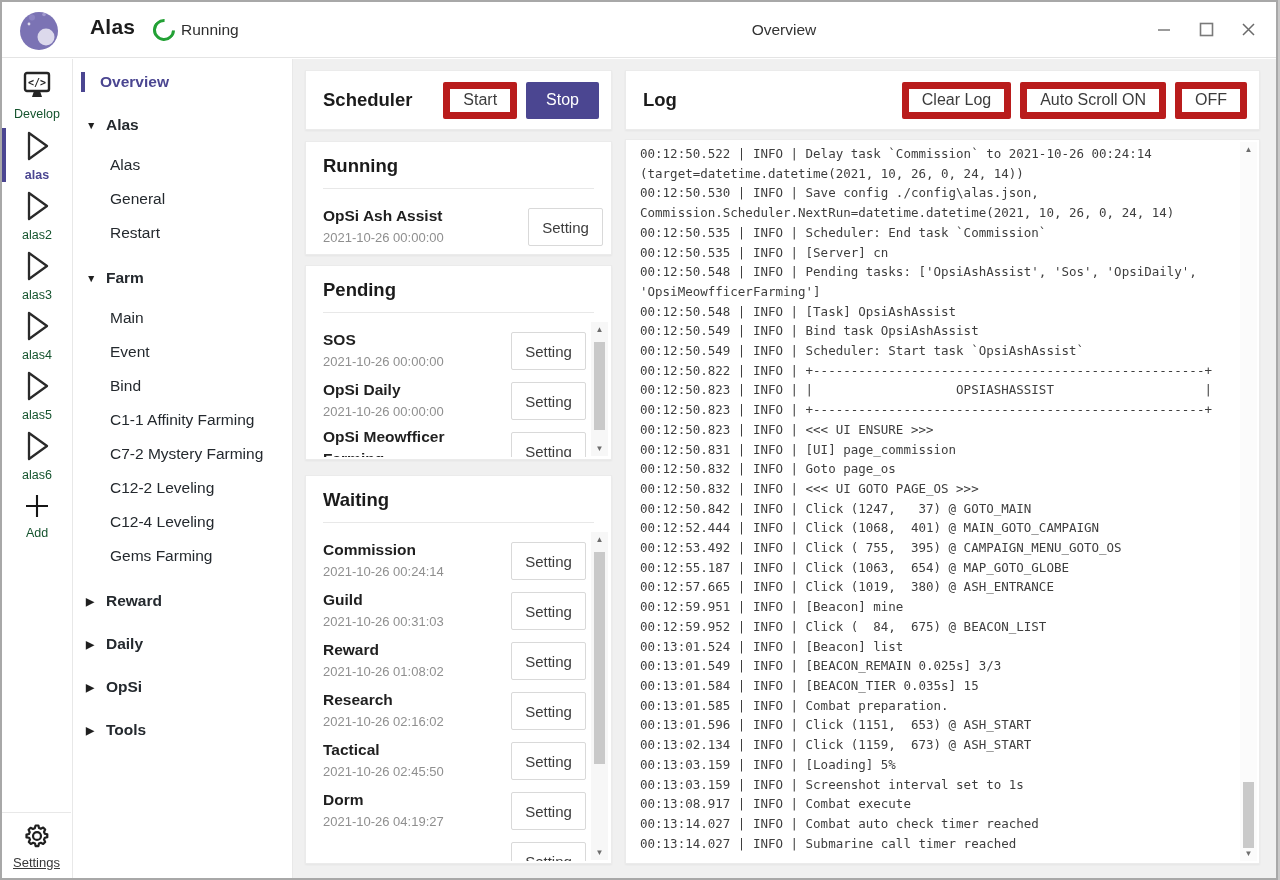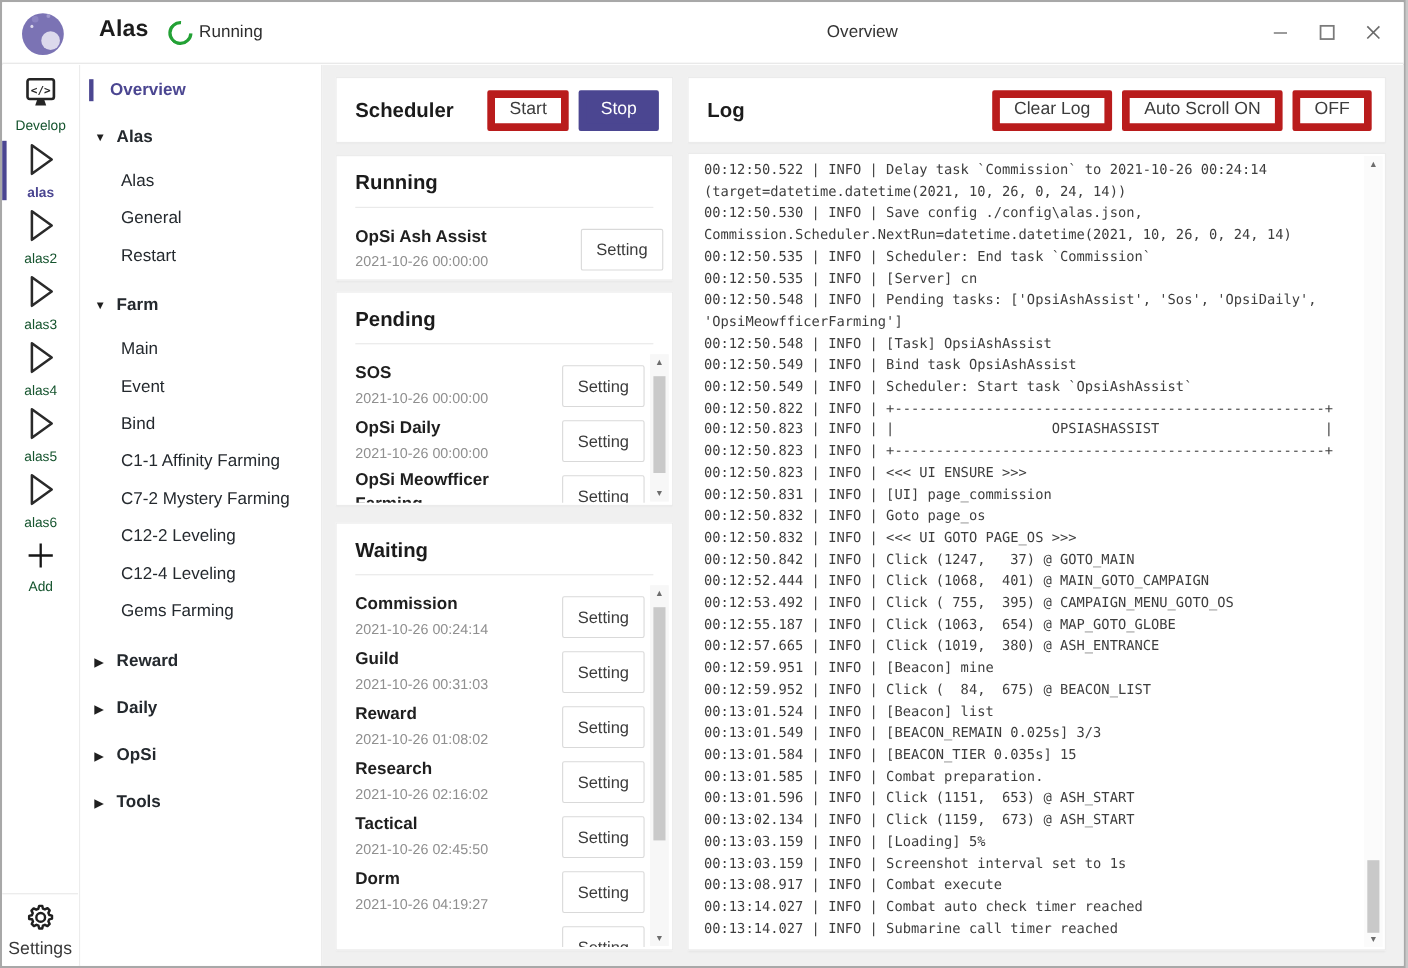--- a/index.html
+++ b/index.html
@@ -34,21 +34,21 @@
   .rail-item { position:relative; height:60px; display:flex; flex-direction:column;
                align-items:center; justify-content:center; gap:1px; cursor:pointer; }
   .rail-item .rlabel { font-size:12.5px; color:#14532d; }
   .rail-item.active .rlabel { color:#4b4691; font-weight:700; }
   .rail-item.active::before { content:""; position:absolute; left:0; top:3px; bottom:3px;
                               width:4px; background:#4b4691; }
   .rail-settings { position:absolute; left:0; right:1px; bottom:0; height:66px;
                    border-top:1px solid #e8e8e8; display:flex; flex-direction:column;
                    align-items:center; justify-content:center; gap:1px; cursor:pointer;
                    background:#fff; }
-  .rail-settings .rlabel { font-size:16px; color:#383838; }
+  .rail-settings .rlabel { font-size:13px; color:#383838;text-decoration:underline; }
 
   
   .nav { position:absolute; left:71px; top:0; bottom:0; width:220px; background:#fff;
          border-right:1px solid #e8e8e8; padding-top:8px; overflow:hidden; }
   .nav-link { position:relative; height:30px; line-height:30px; padding-left:27px;
               font-size:15.5px; font-weight:700; color:#24292e; cursor:pointer; }
   .nav-link.active { color:#4b4691; }
   .nav-link.active::before { content:""; position:absolute; left:8px; top:5px; bottom:5px;
                              width:3.5px; background:#4b4691; }
   .nav-group { height:30px; margin-top:13px; margin-bottom:8px; display:flex; align-items:center;

